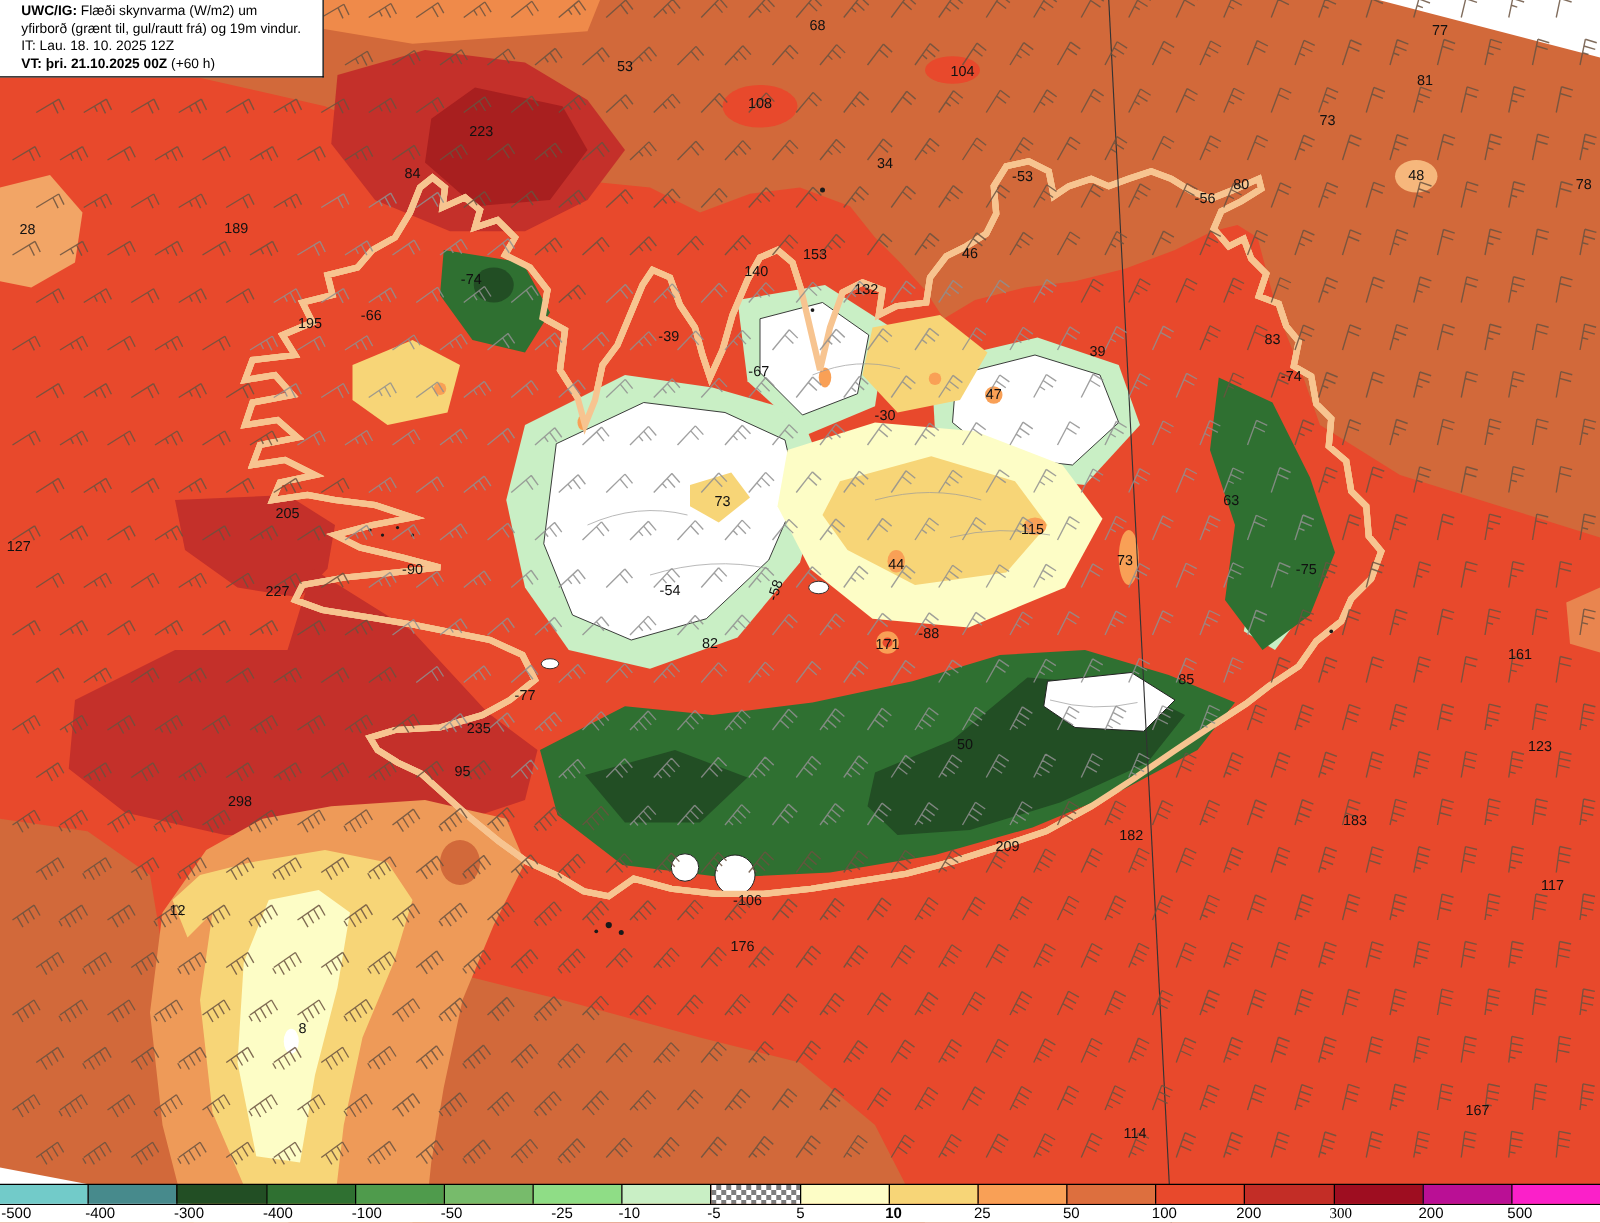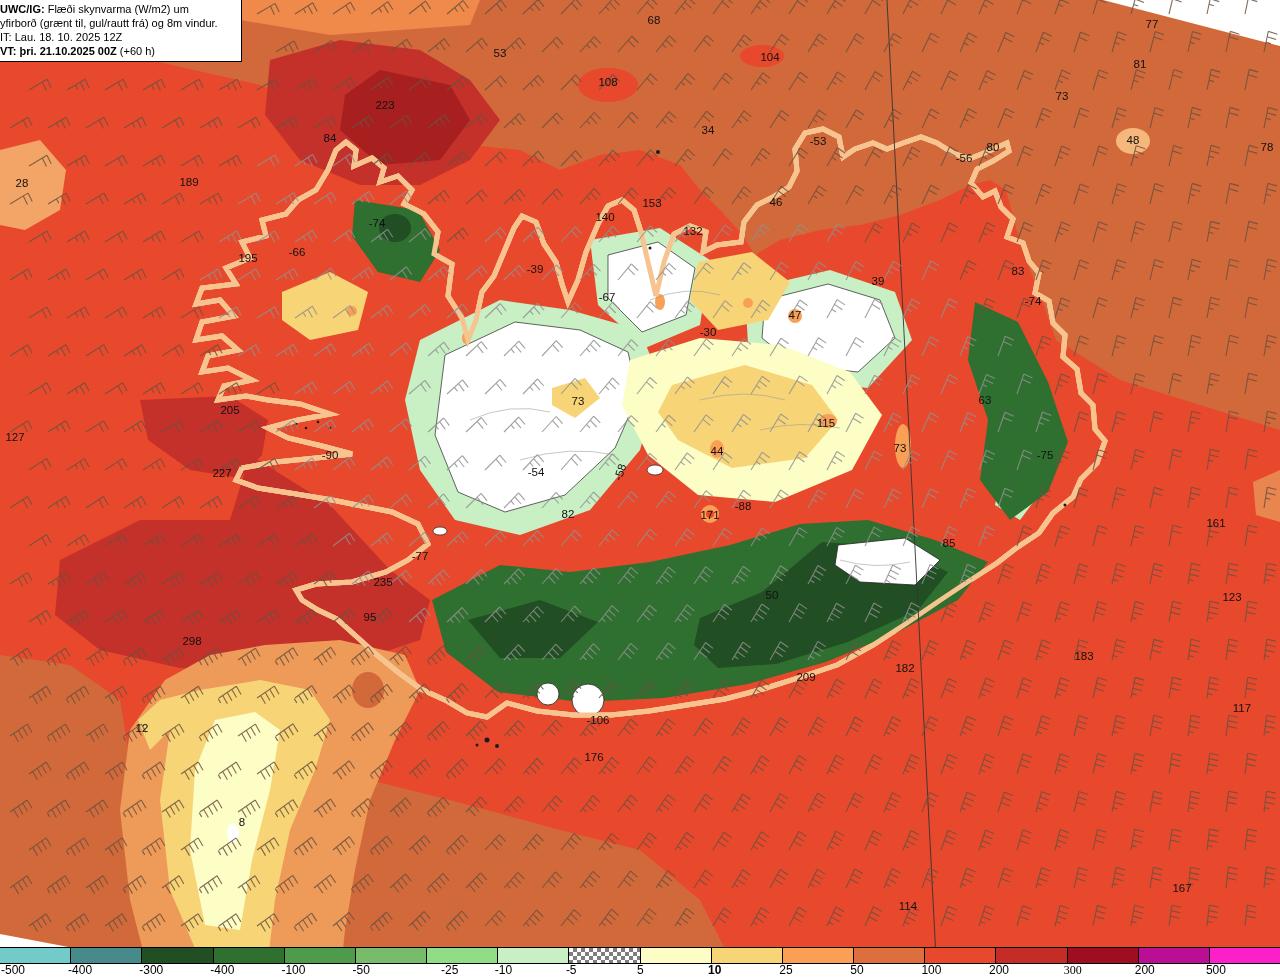--- a/index.html
+++ b/index.html
@@ -2,21 +2,21 @@
 <html><head>
 <meta charset="utf-8">
 <style>
   html,body{margin:0;padding:0;background:#fff;}
   .stage{position:relative;width:1280px;height:978px;overflow:hidden;
          font-family:"Liberation Sans","DejaVu Sans",sans-serif;}
   .stage svg{position:absolute;left:0;top:0;}
   
   .titlebox{position:absolute;left:0;top:0;width:237px;background:#fff;
             border:1px solid #000;border-left:none;border-top:none;
-            padding:2px 4px 3px 0;font-size:11px;line-height:1.28;color:#000;z-index:5;}
+            padding:2px 4px 3px 17px;font-size:11px;line-height:1.28;color:#000;z-index:5;}
   .titlebox b{font-weight:bold;}
   
   .cbar{position:absolute;left:0;top:947px;width:1280px;height:17px;display:flex;
         border-top:1px solid #000;border-bottom:1px solid #000;box-sizing:border-box;z-index:6;}
   .cbar .seg{flex:1 1 0;border-left:1px solid #000;box-sizing:border-box;}
   .cbar .seg:first-child{border-left:none;}
   .cbar .seg.checker{background-image:conic-gradient(#7e7e7e 25%,#ffffff 25% 50%,#7e7e7e 50% 75%,#ffffff 75%);
         background-size:8px 8px;}
   .cbar-strip{position:absolute;left:0;top:964px;width:1280px;height:14px;background:#fff;z-index:6;}
   .cbar-labels{position:absolute;left:0;top:963px;width:1280px;height:15px;z-index:7;}
@@ -1069,21 +1069,21 @@
         <text x="142" y="732" text-anchor="middle" class="vlab">12</text>
         <text x="242" y="826" text-anchor="middle" class="vlab">8</text>
         <text x="908" y="910" text-anchor="middle" class="vlab">114</text>
         <text x="1182" y="892" text-anchor="middle" class="vlab">167</text>
         <text x="1242" y="712" text-anchor="middle" class="vlab">117</text>
       </g>
   </svg>
 
   <div class="titlebox">
     <div><b>UWC/IG:</b><span> Flæði skynvarma (W/m2) um</span></div>
-    <div><span>yfirborð (grænt til, gul/rautt frá) og 8m vindur.</span></div>
+    <div><span>yfirborð (grænt til, gul/rautt frá) og 19m vindur.</span></div>
     <div><span>IT: Lau. 18. 10. 2025 12Z</span></div>
     <div><b>VT: þri. 21.10.2025 00Z</b><span> (+60 h)</span></div>
   </div>
 
   <div class="cbar" id="cbar">
       <div class="seg" style="background: rgb(114, 203, 201);"></div>
       <div class="seg" style="background: rgb(71, 138, 140);"></div>
       <div class="seg" style="background: rgb(34, 78, 36);"></div>
       <div class="seg" style="background: rgb(47, 112, 49);"></div>
       <div class="seg" style="background: rgb(79, 155, 76);"></div>

